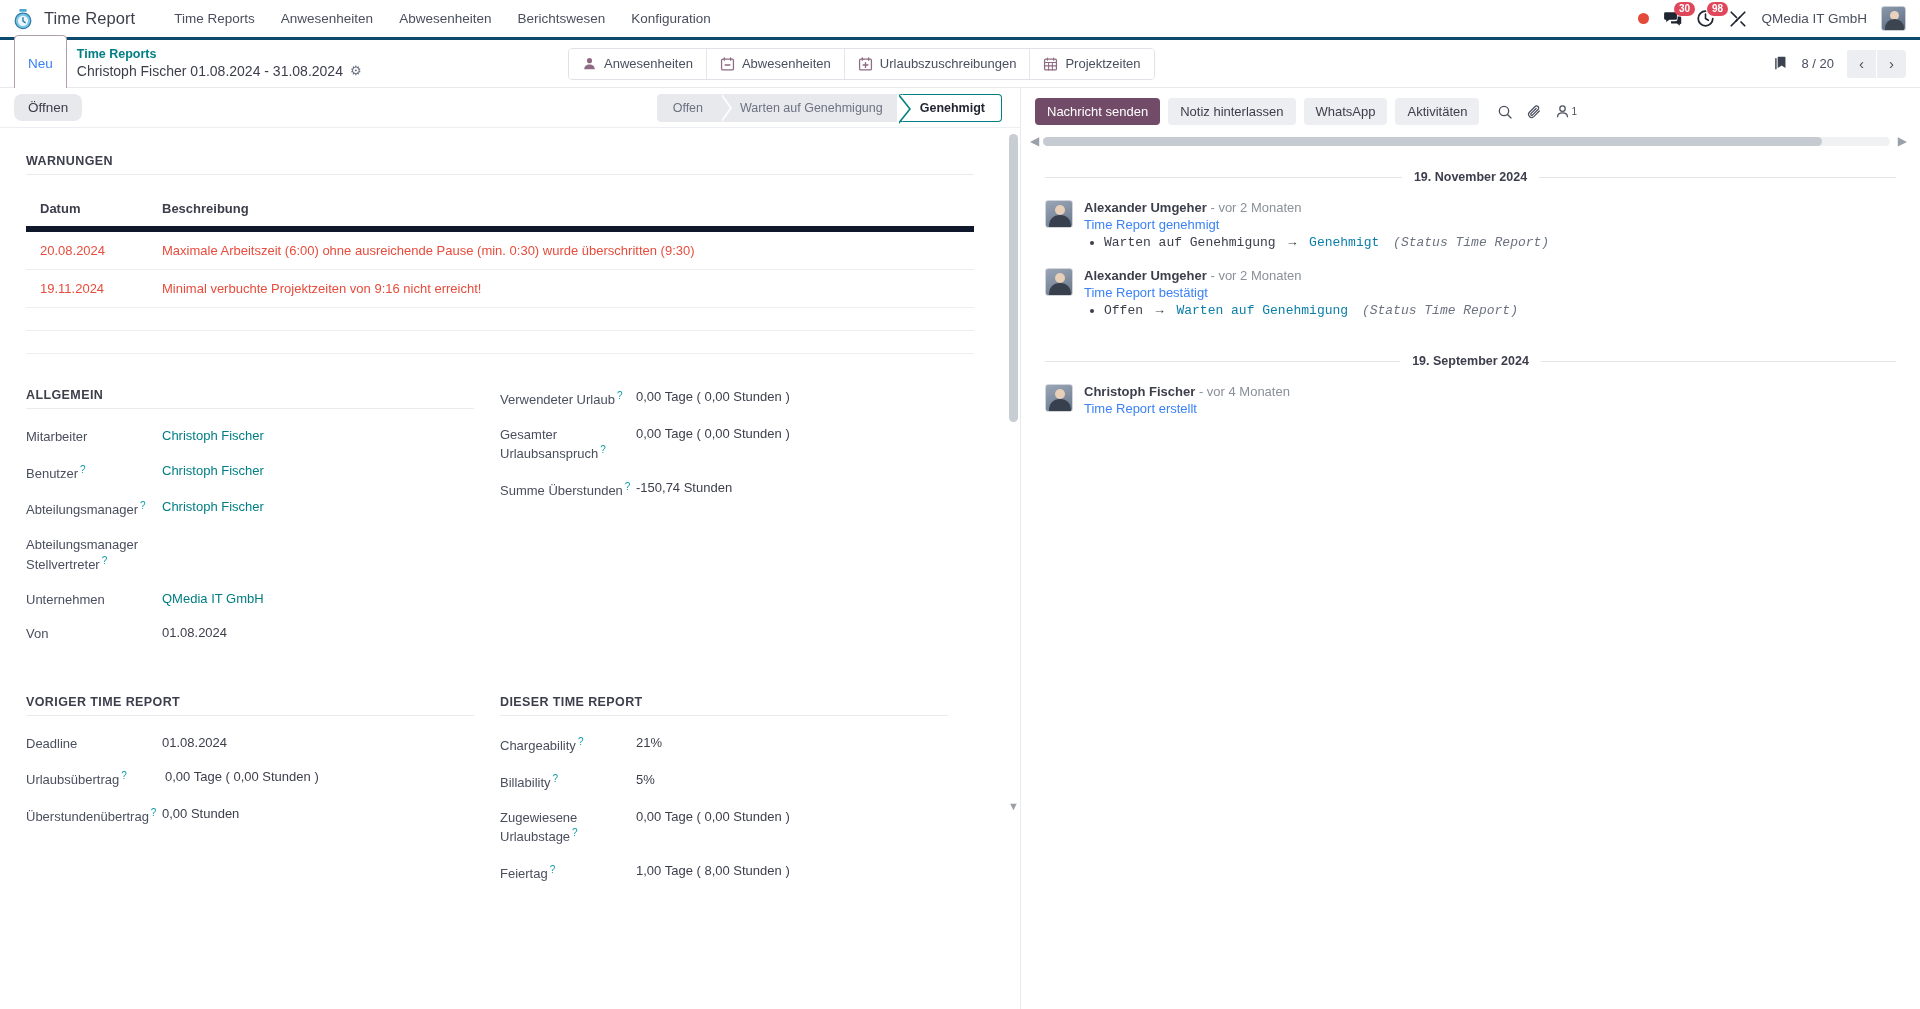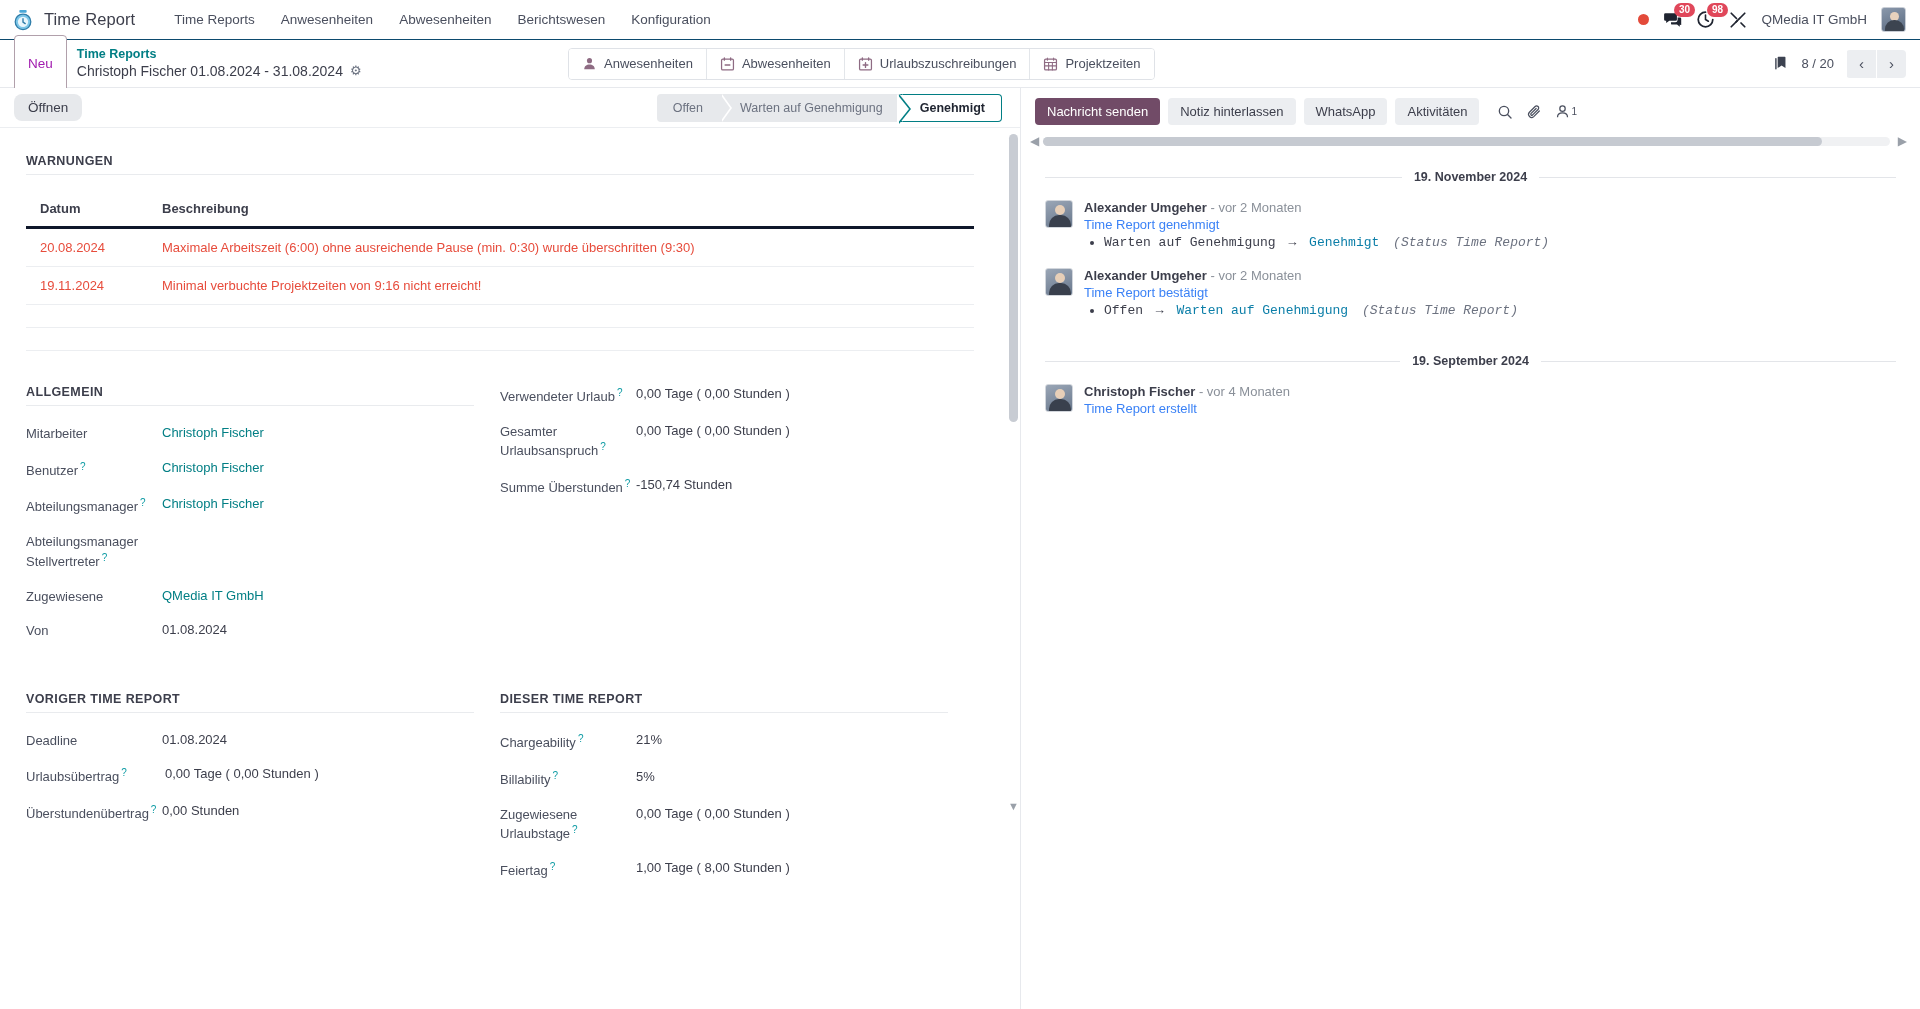--- a/index.html
+++ b/index.html
@@ -8,21 +8,21 @@
     font-family: "Liberation Sans", sans-serif;
     background: #ffffff;
     color: #374151;
     overflow: hidden;
   }
 
   
   .navbar {
     height: 40px;
     background: #ffffff;
-    border-bottom: 1px solid #0c4a6e;
+    border-bottom: 3px solid #0c4a6e;
     display: flex;
     align-items: center;
     padding: 0 14px 0 10px;
     position: relative;
   }
   .brand-logo {
     width: 26px; height: 26px;
     display: flex; align-items: center; justify-content: center;
     margin-right: 8px;
   }
@@ -73,21 +73,21 @@
     height: 48px;
     background: #ffffff;
     border-bottom: 1px solid #e7e9ed;
     display: flex;
     align-items: center;
     padding: 0 14px 0 14px;
     position: relative;
   }
   .btn-new {
     border: 1px solid #b1a0ab;
-    color: #a21caf;
+    color: #3b82f6;
     background: #fff;
     font-size: 13.5px;
     padding: 20px 13px;
     border-radius: 4px;
     cursor: pointer;
     margin-right: 10px;
   }
   .breadcrumb { display: flex; flex-direction: column; justify-content: center; line-height: 1.25; }
   .bc-parent { font-size: 12.5px; color: #017e84; cursor: pointer; font-weight: 600; }
   .bc-current { font-size: 14px; color: #3c3e4b; display: flex; align-items: center; gap: 7px; }
@@ -219,21 +219,21 @@
     color: #3c3e4b; text-transform: uppercase;
     padding-bottom: 6px;
     border-bottom: 1px solid #e9ebee;
     margin-bottom: 18px;
   }
 
   table.warn-table { width: 100%; border-collapse: collapse; margin-bottom: 34px; }
   table.warn-table th {
     text-align: left; font-size: 13px; font-weight: bold;
     color: #3c3e4b; padding: 8px 6px 10px 14px;
-    border-bottom: 3px solid #0f172a;
+    border-bottom: 6px solid #0f172a;
   }
   table.warn-table th.c-date { width: 122px; }
   table.warn-table td {
     font-size: 13px; color: #e74c3c;
     padding: 11px 6px 11px 14px;
     border-bottom: 1px solid #eceef1;
   }
   table.warn-table tr.empty td { height: 22px; border-bottom: 1px solid #eceef1; }
 
   .cols { display: flex; gap: 0; margin-top: 20px; }
@@ -513,21 +513,21 @@
             </div>
             <div class="frow">
               <div class="flabel"><span>Abteilungsmanager</span><span class="help">?</span></div>
               <div class="fvalue link">Christoph Fischer</div>
             </div>
             <div class="frow">
               <div class="flabel"><span>Abteilungsmanager Stellvertreter</span><span class="help">?</span></div>
               <div class="fvalue"></div>
             </div>
             <div class="frow">
-              <div class="flabel">Zugewiesene</div>
+              <div class="flabel">Unternehmen</div>
               <div class="fvalue link">QMedia IT GmbH</div>
             </div>
             <div class="frow">
               <div class="flabel">Von</div>
               <div class="fvalue">01.08.2024</div>
             </div>
           </div>
 
           <div class="col">
 

